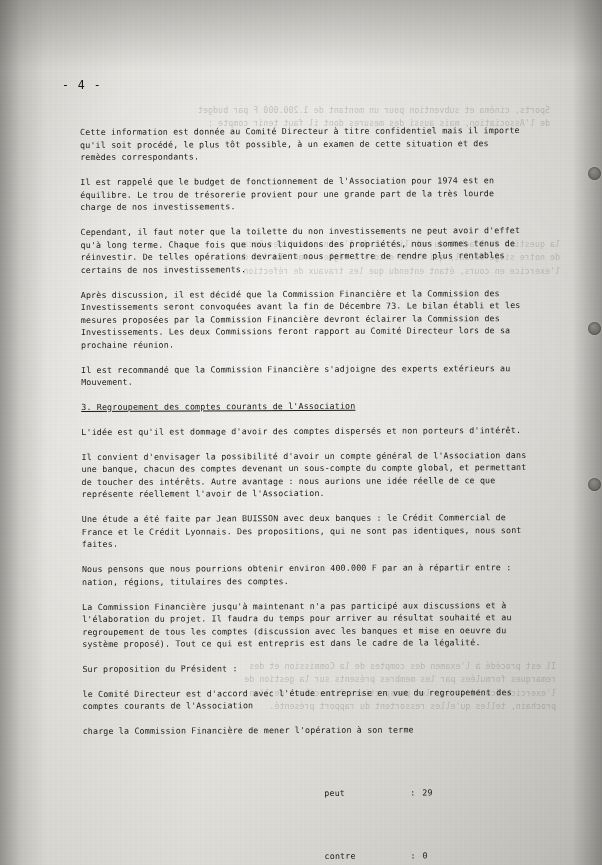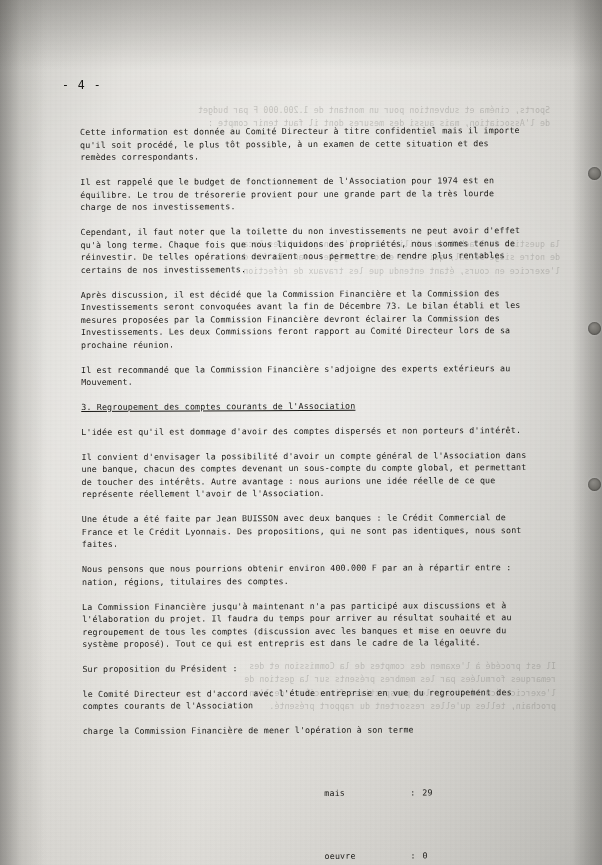--- a/index.html
+++ b/index.html
@@ -152,22 +152,22 @@
     <p class="para">Il convient d'envisager la possibilité d'avoir un compte général de l'Association dans une banque, chacun des comptes devenant un sous-compte du compte global, et permettant de toucher des intérêts. Autre avantage : nous aurions une idée réelle de ce que représente réellement l'avoir de l'Association.</p>
     <p class="para">Une étude a été faite par Jean BUISSON avec deux banques : le Crédit Commercial de France et le Crédit Lyonnais. Des propositions, qui ne sont pas identiques, nous sont faites.</p>
     <p class="para">Nous pensons que nous pourrions obtenir environ 400.000 F par an à répartir entre : nation, régions, titulaires des comptes.</p>
     <p class="para">La Commission Financière jusqu'à maintenant n'a pas participé aux discussions et à l'élaboration du projet. Il faudra du temps pour arriver au résultat souhaité et au regroupement de tous les comptes (discussion avec les banques et mise en oeuvre du système proposé). Tout ce qui est entrepris est dans le cadre de la légalité.</p>
     <p class="para">Sur proposition du Président :</p>
     <p class="para">le Comité Directeur est d'accord avec l'étude entreprise en vue du regroupement des comptes courants de l'Association</p>
     <p class="para">charge la Commission Financière de mener l'opération à son terme</p>
 
     <div class="vote-block">
       <span class="vote-row">
-        <span class="vote-label">mais</span><span class="vote-colon">:</span><span>29</span>
+        <span class="vote-label">peut</span><span class="vote-colon">:</span><span>29</span>
       </span>
       <span class="vote-row">
-        <span class="vote-label">oeuvre</span><span class="vote-colon">:</span><span>0</span>
+        <span class="vote-label">contre</span><span class="vote-colon">:</span><span>0</span>
       </span>
       
     </div>
 
   </div>
 </div>
 
 </body></html>

